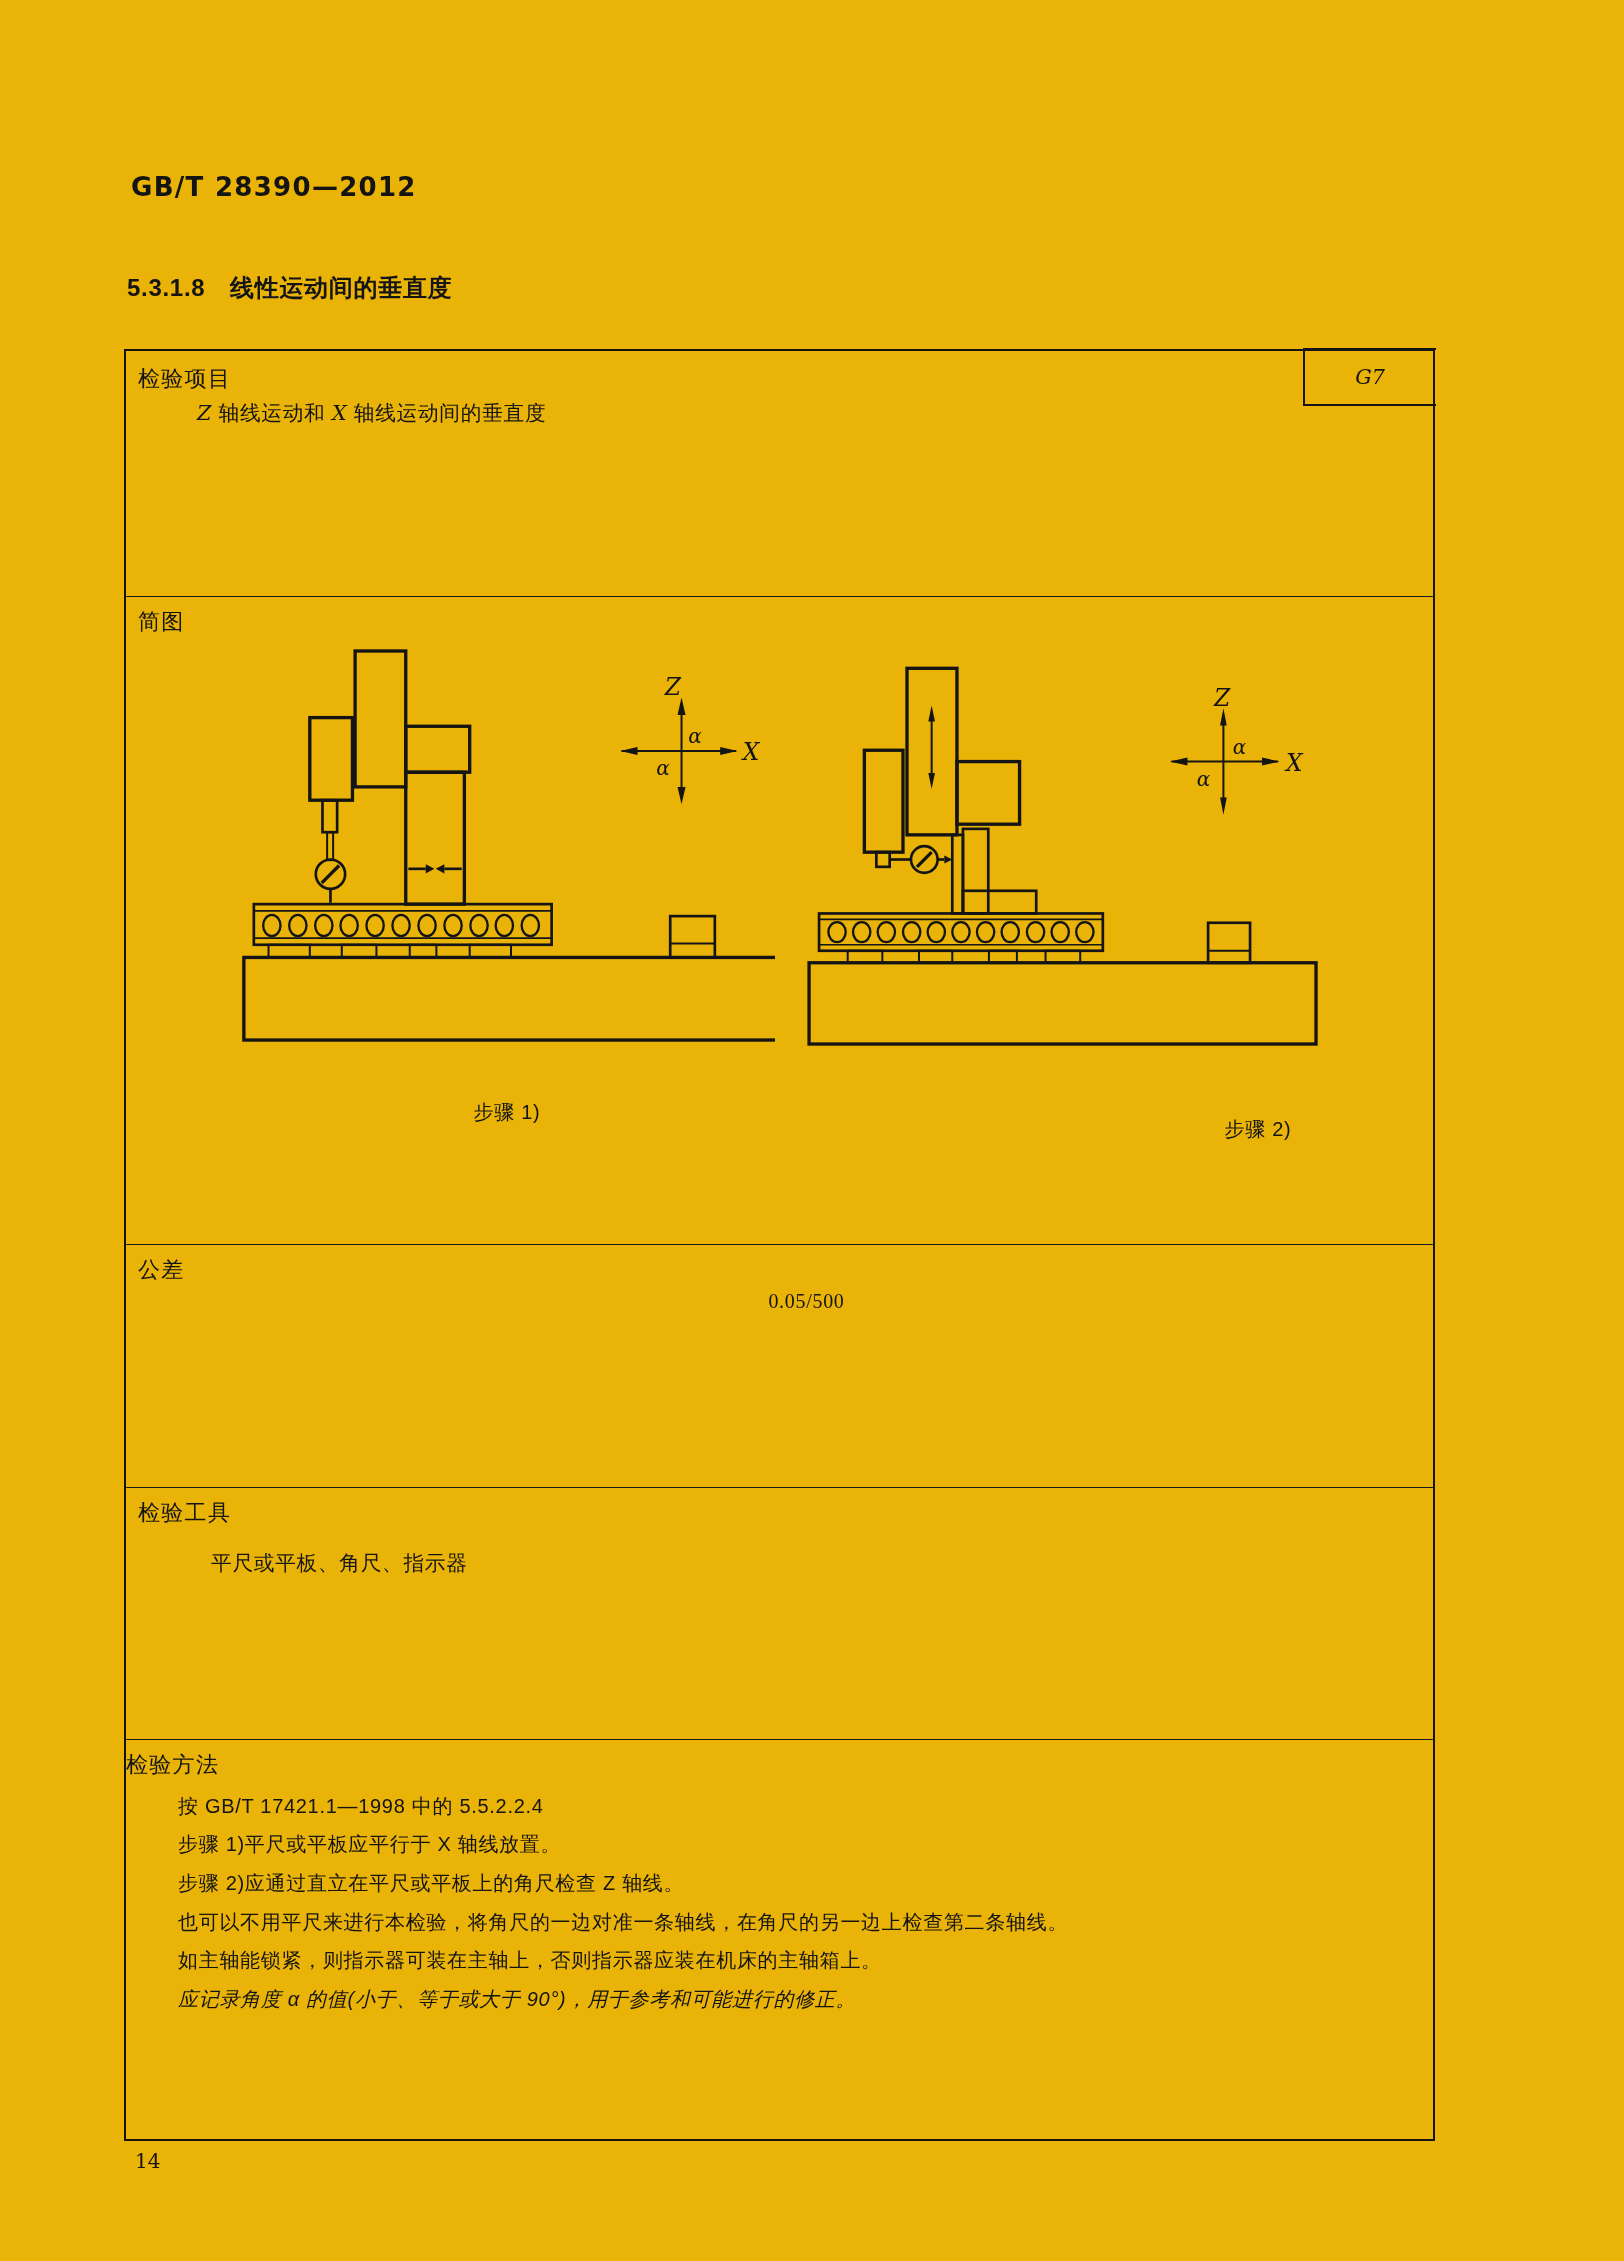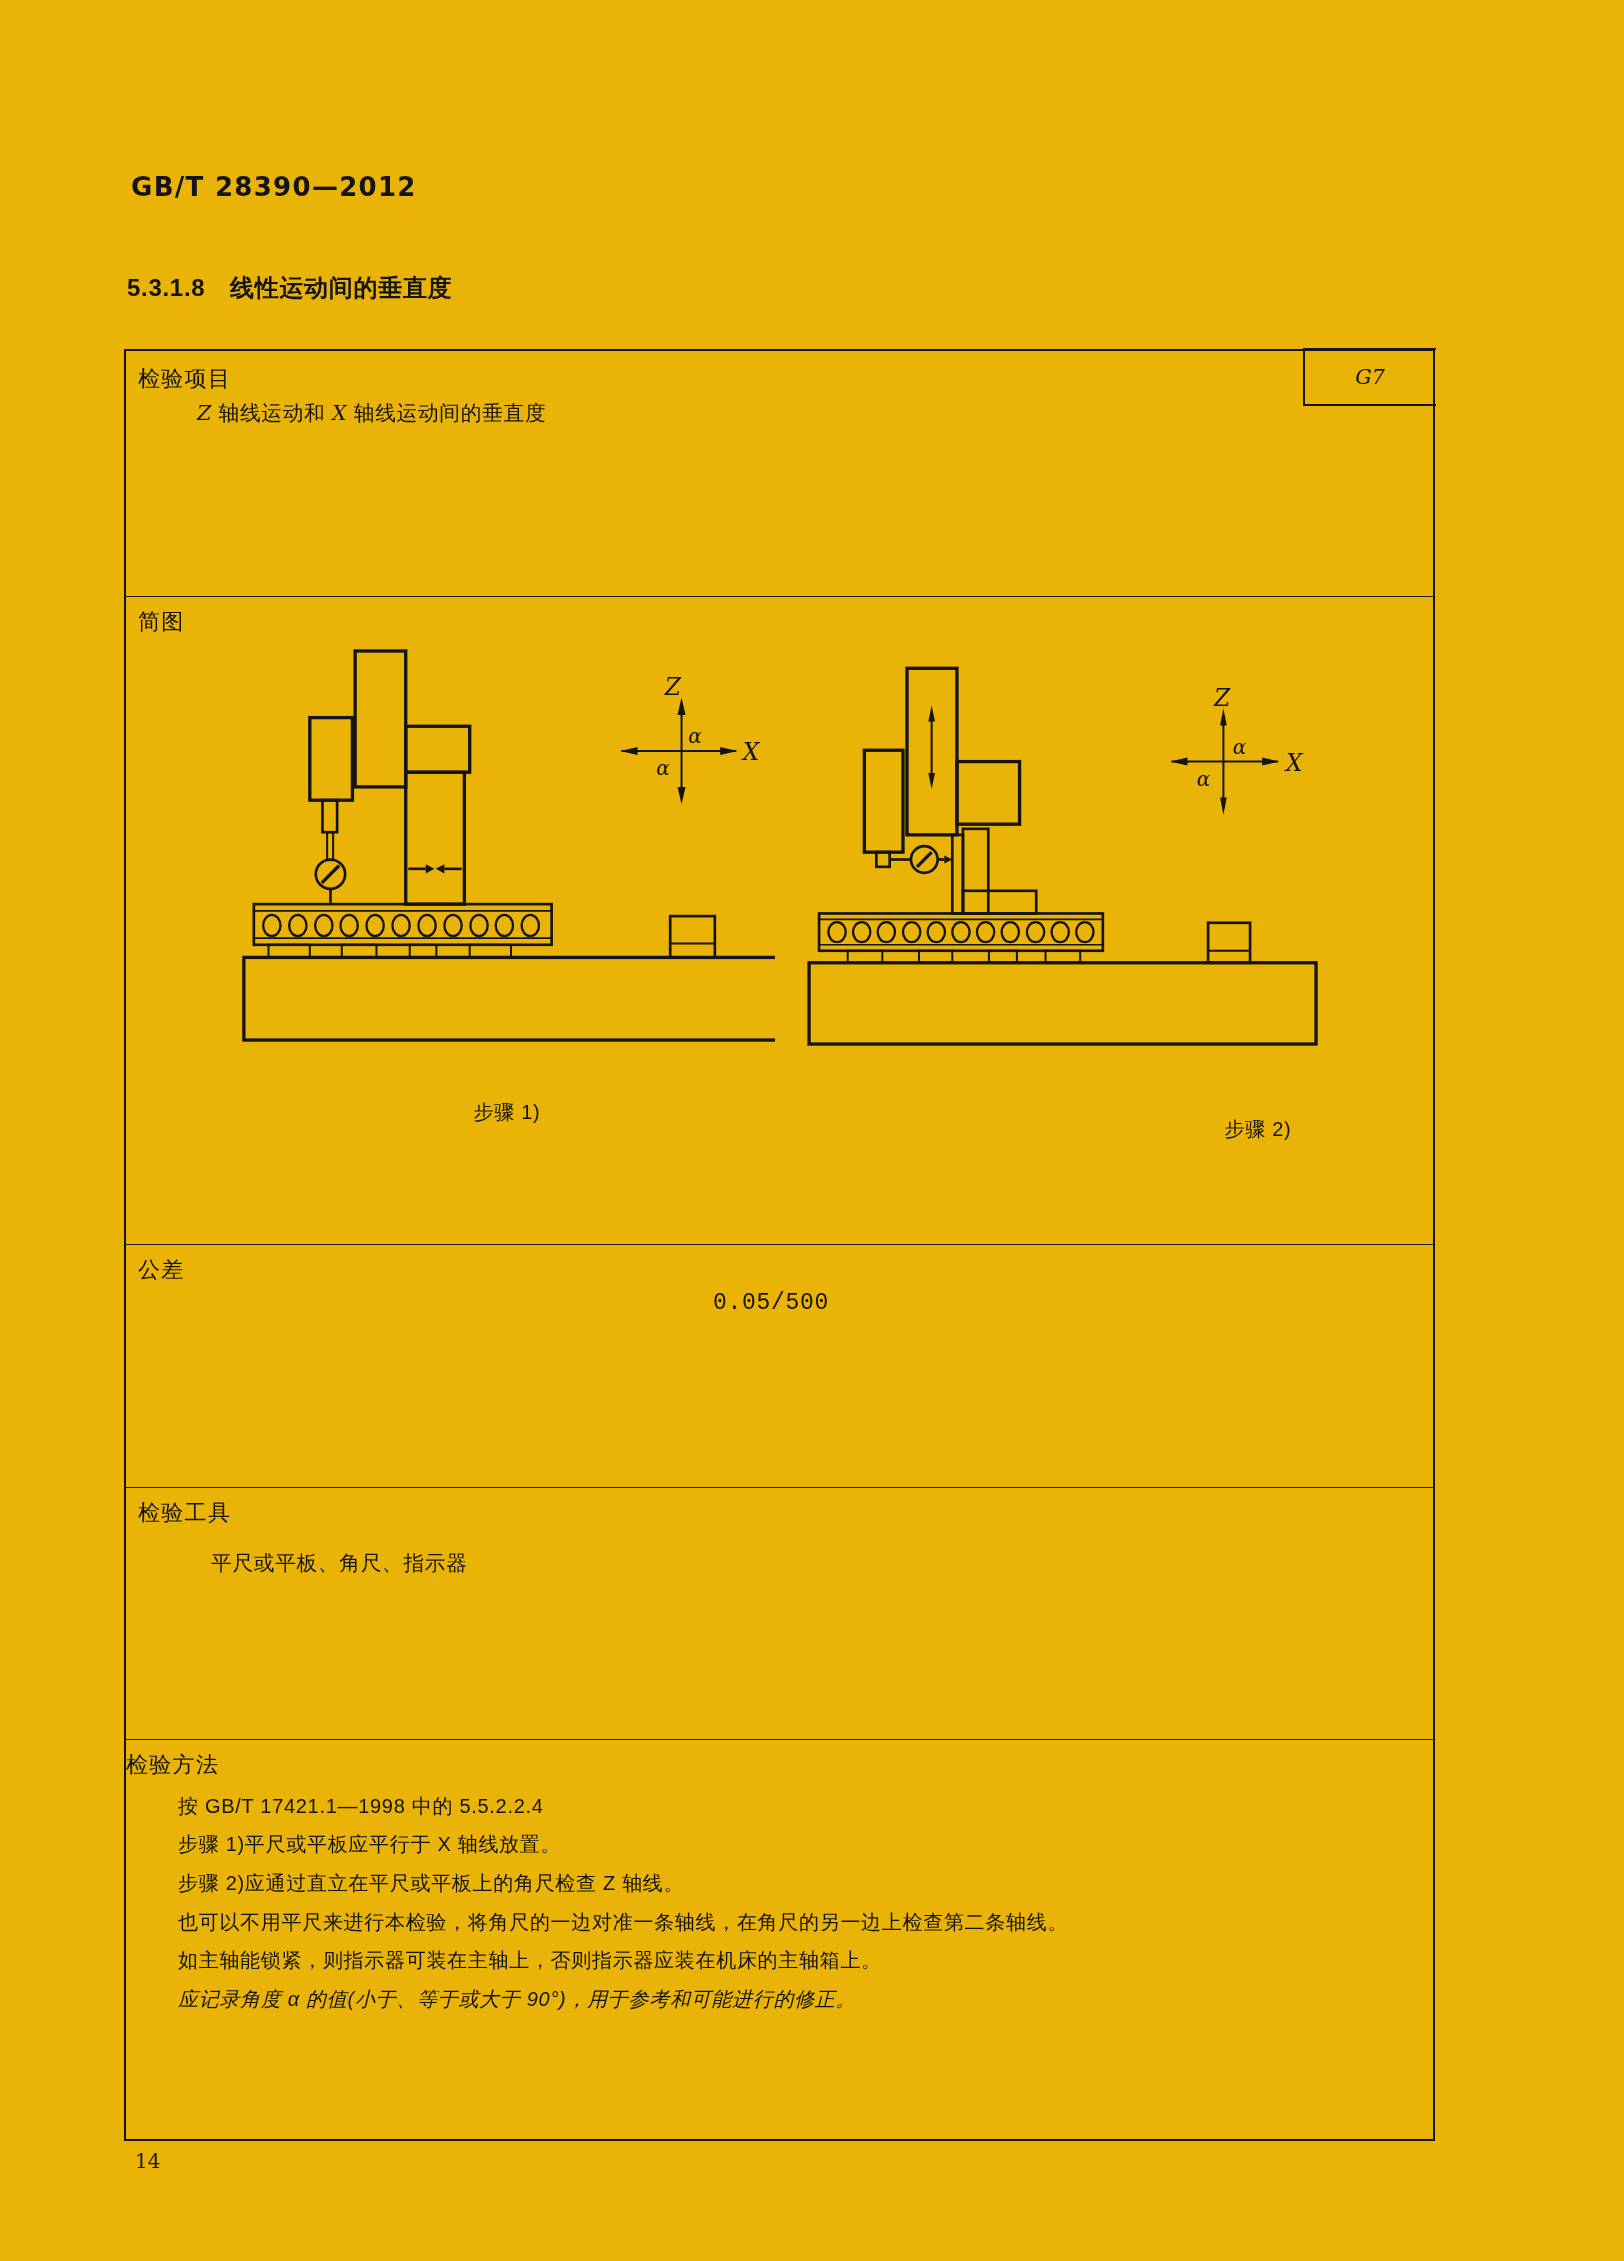--- a/index.html
+++ b/index.html
@@ -46,22 +46,22 @@
     left:0;width:100%;height:0;
     border-top:1.3px solid #1c1c1c;
   }
   .item-content{font-size:20.7px;letter-spacing:0.7px;}
   .math{font-family:"DejaVu Serif",serif;font-style:italic;}
   .step-caption{
     font-size:20px;letter-spacing:0.7px;transform:translateX(-50%);
     white-space:nowrap;
   }
   .tol-value{
-    font-size:23px;letter-spacing:0.7px;width:187px;
-    font-family:Liberation Mono, monospace;
+    font-size:20px;letter-spacing:0.7px;text-align:center;width:187px;
+    font-family:Liberation Serif, serif;
   }
   .tools-content{font-size:20.7px;letter-spacing:0.7px;}
   .method-line{
     left:52px;font-size:20px;letter-spacing:0.7px;white-space:nowrap;
   }
   .page-number{
     left:135px;top:2149px;font-size:20px;
     font-family:"DejaVu Serif",serif;
   }
   svg .ln{stroke:#141414;fill:none;}

